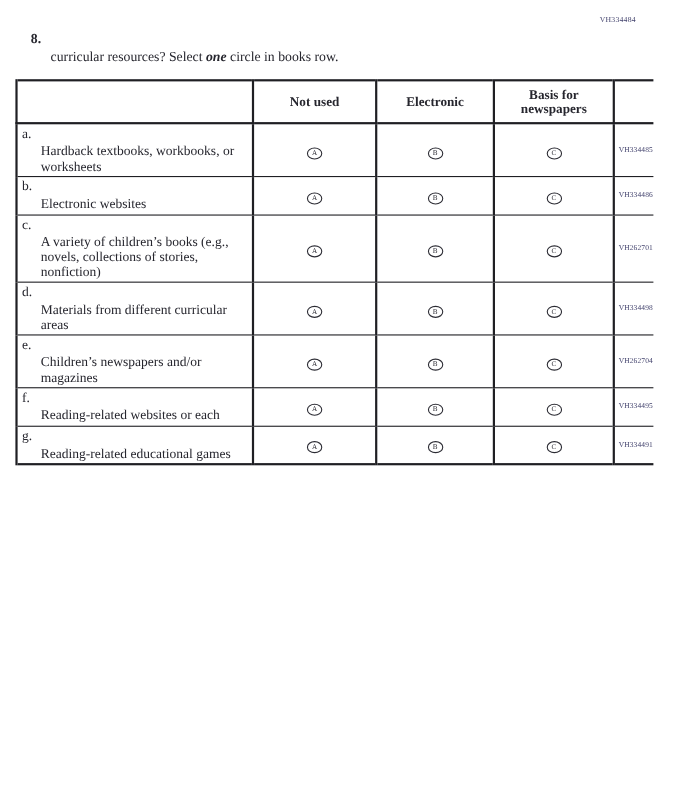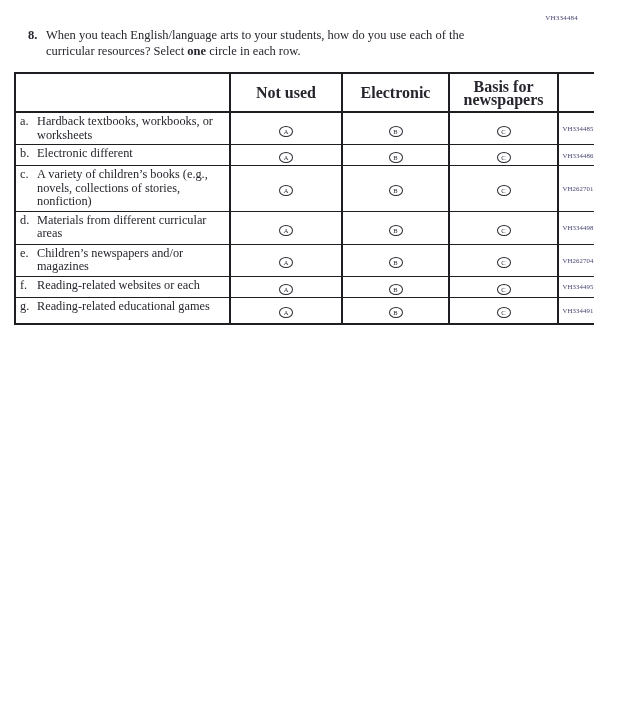--- a/index.html
+++ b/index.html
@@ -11,43 +11,43 @@
   }
   .top-code {
     position:absolute; top:14px; right:16px;
     font-size:7px; letter-spacing:0.2px; color:#44446e;
   }
   .question {
     position:absolute; left:28px; top:27px; width:532px;
     display:flex; font-size:12.5px; line-height:16px;
   }
   .q-number { flex:0 0 18px; font-weight:bold; }
-  .q-text b { font-weight:bold; }
+  .q-text b { font-weight:bold;font-style:italic; }
 
   table.grid {
     position:absolute; left:14px; top:72px; width:583px;
     border-collapse:collapse; table-layout:fixed;
     border:2px solid #1f1f23;
   }
   .grid td, .grid th {
     border:1px solid #1f1f23;
     border-left-width:2px; border-right-width:2px;
   }
   .grid thead th {
     border-bottom-width:2px; height:33px;
-    font-size:16px; line-height:13px; font-weight:bold;
+    font-size:12px; line-height:13px; font-weight:bold;
     text-align:center; vertical-align:middle; padding:2px 4px;
   }
   .label-cell {
     vertical-align:top; padding:2px 3px 2px 4px;
     font-size:12.3px; line-height:13.5px;
   }
   .label-flex { display:flex; }
   .row-letter { flex:0 0 17px; }
-  .row-label { flex:1 1 auto; }
+  .row-label { flex:1 1 auto;margin-top:16px; }
   .opt-cell { text-align:center; vertical-align:middle; }
   .circle {
     display:inline-block; width:12px; height:9px;
     border:1px solid #2b2b33; border-radius:50%;
     font-size:6.5px; line-height:9px; text-align:center;
     color:#2b2b33; cursor:pointer;
   }
   .code-cell {
     font-size:6.8px; text-align:center; vertical-align:middle;
     color:#44446e; padding:0 1px; letter-spacing:0.1px;
@@ -62,21 +62,21 @@
 </style>
 </head>
 <body>
 
 <div class="page">
 
   <div class="top-code">VH334484</div>
 
   <div class="question">
     <span class="q-number">8.</span>
-    <span class="q-text"><span>When you teach English/language arts to your students, how do you use each of the</span><br><span>curricular resources? Select </span><b>one</b><span> circle in each row.</span></span>
+    <span class="q-text"><br><span>curricular resources? Select </span><b>one</b><span> circle in books row.</span></span>
   </div>
 
   <table class="grid">
     <colgroup>
       <col style="width:215px">
       <col style="width:112px">
       <col style="width:107px">
       <col style="width:109px">
       <col style="width:40px">
     </colgroup>
@@ -101,21 +101,21 @@
         <td class="opt-cell"><span class="circle">A</span></td>
         <td class="opt-cell"><span class="circle">B</span></td>
         <td class="opt-cell"><span class="circle">C</span></td>
         <td class="code-cell">VH334485</td>
       </tr>
 
       <tr class="rh-b">
         <td class="label-cell">
             <div class="label-flex">
               <span class="row-letter">b.</span>
-              <span class="row-label">Electronic different</span>
+              <span class="row-label">Electronic websites</span>
             </div>
           </td>
         <td class="opt-cell"><span class="circle">A</span></td>
         <td class="opt-cell"><span class="circle">B</span></td>
         <td class="opt-cell"><span class="circle">C</span></td>
         <td class="code-cell">VH334486</td>
       </tr>
 
       <tr class="rh-c">
         <td class="label-cell">

